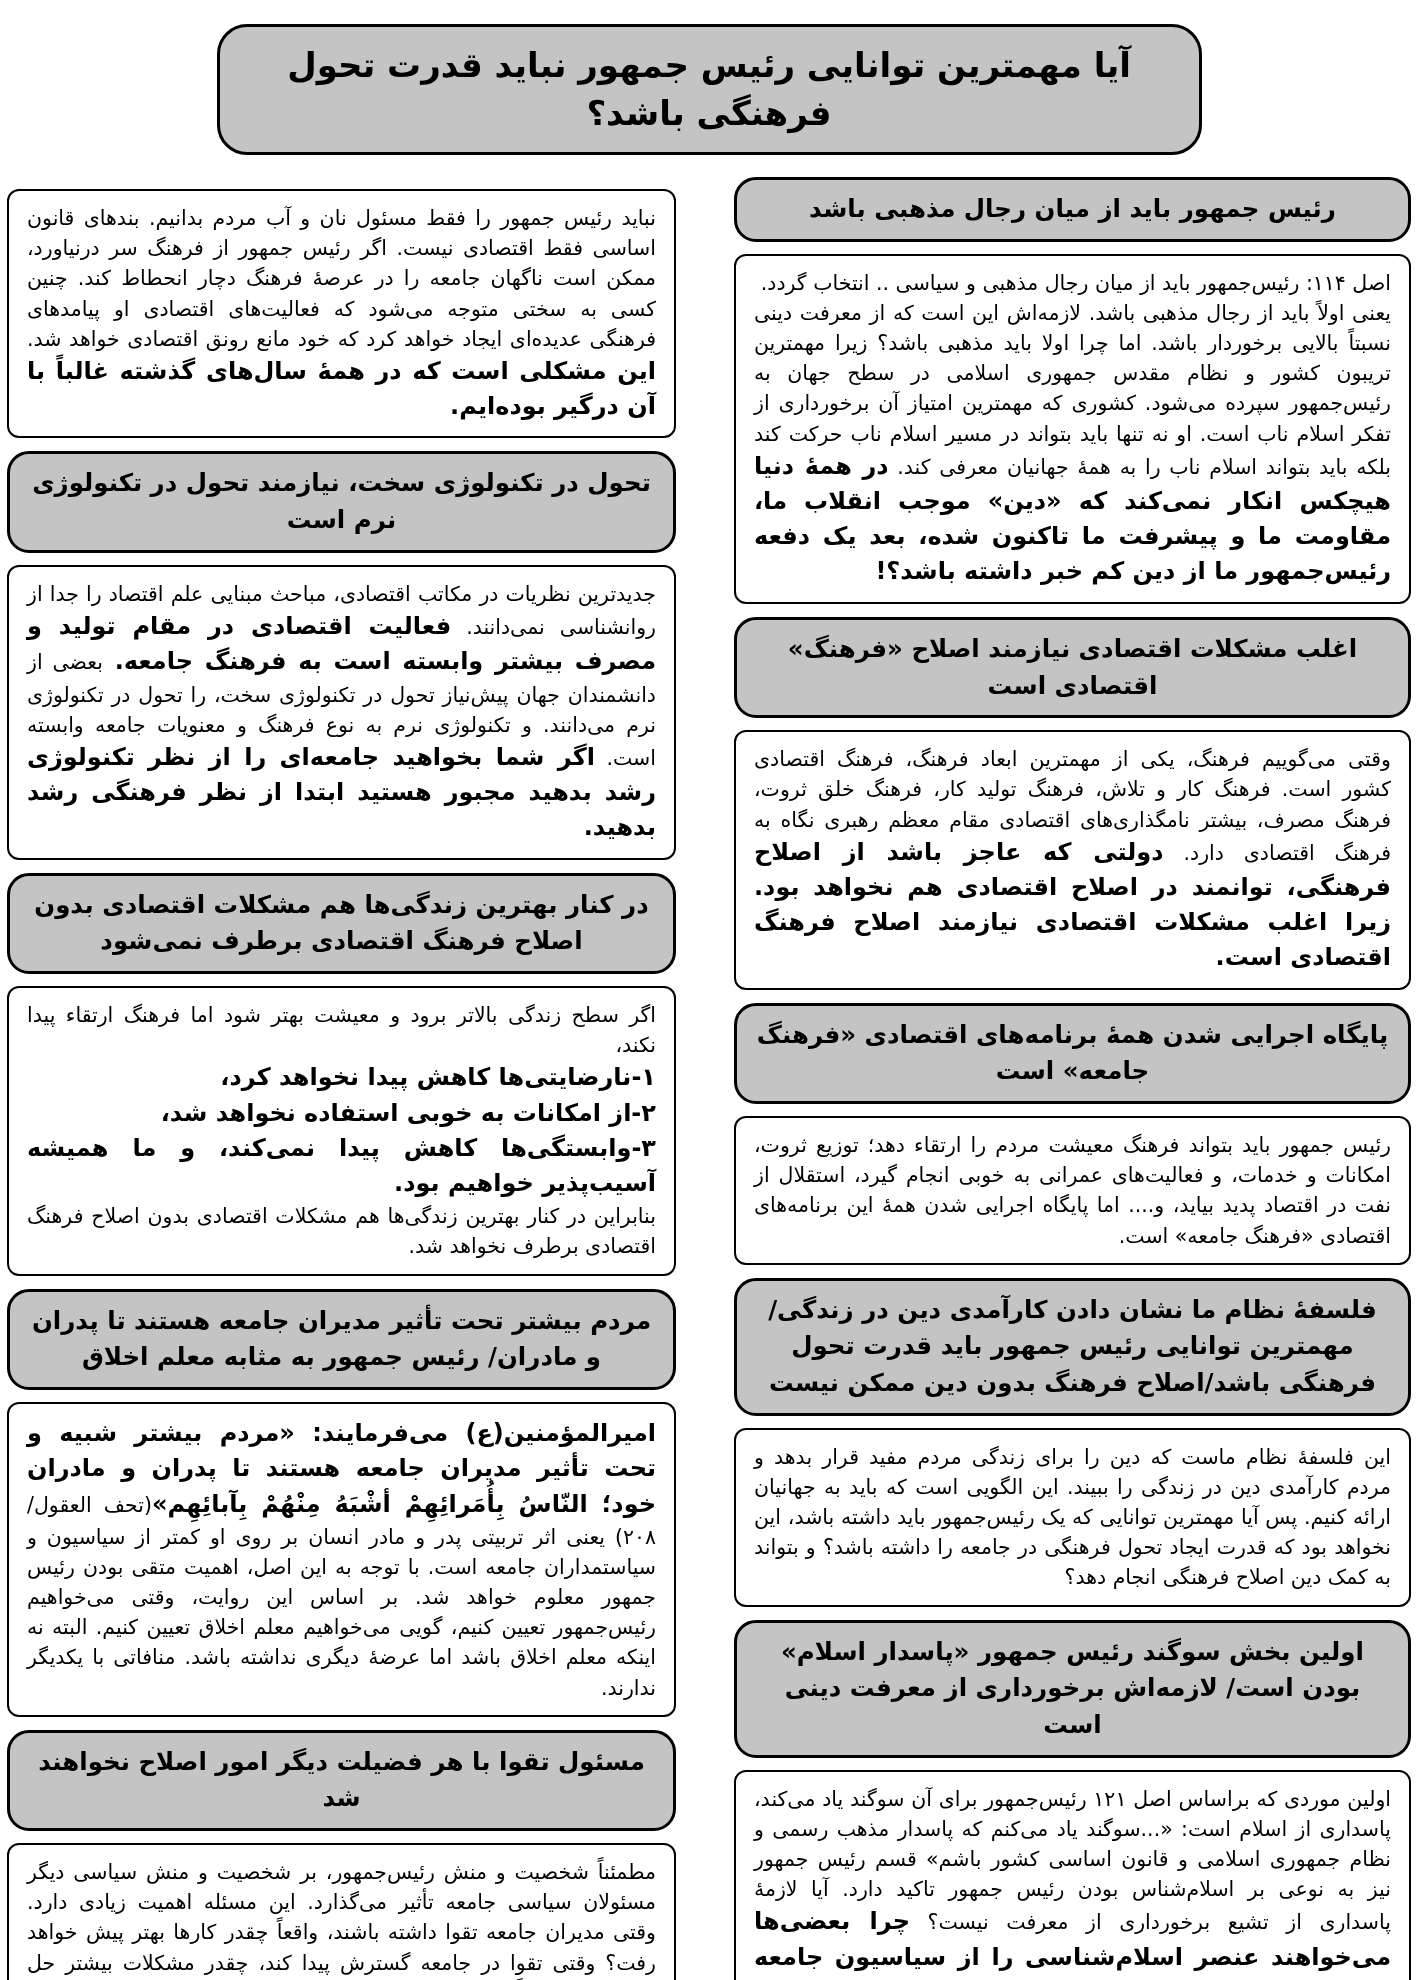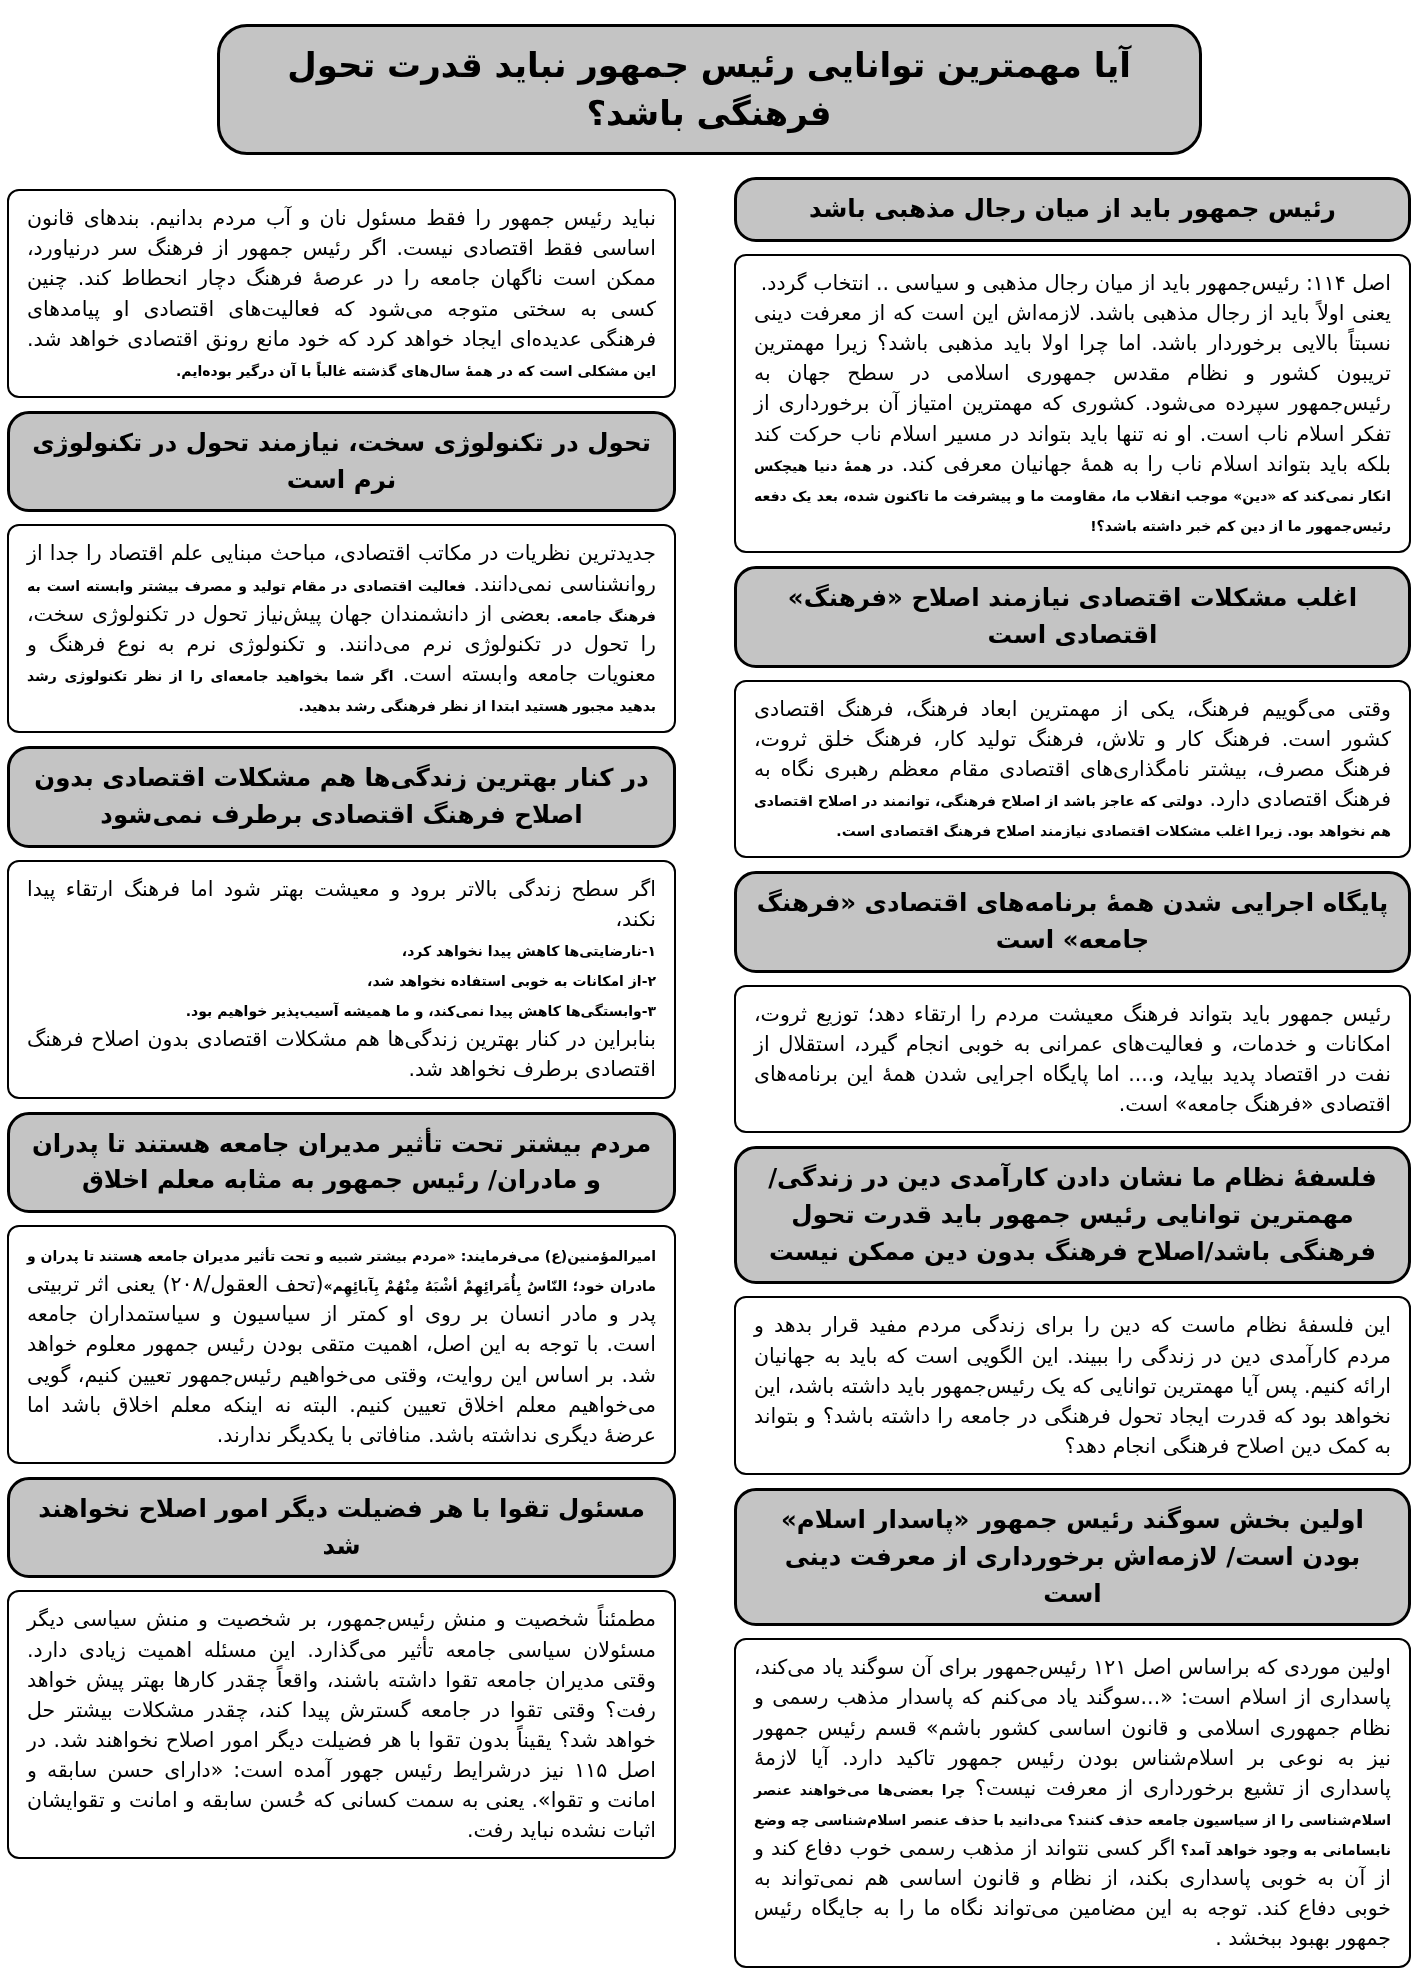--- a/index.html
+++ b/index.html
@@ -55,21 +55,21 @@
     background:var(--page-bg);
     border:2px solid var(--border);
     border-radius:12px;
     font-size:20.5px;
     line-height:1.47;
     text-align:justify;
     padding:12px 18px;
     margin-top:12px;
     color:#000;
   }
-  .bod b{font-size:14px;}
+  .bod b{font-size:24px;}
 </style>
 </head>
 <body>
 
 <div class="page">
   <div class="title-box">آیا مهمترین توانایی رئیس جمهور نباید قدرت تحول فرهنگی باشد؟</div>
   <div class="cols">
     <div class="col col-right">
         <section class="sec">
           <div class="hdr">رئیس جمهور باید از میان رجال مذهبی باشد</div>

